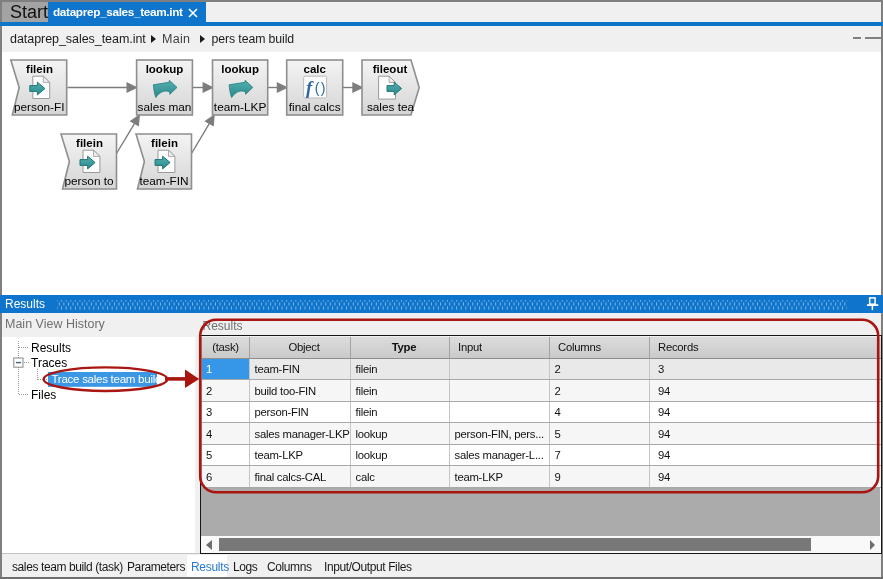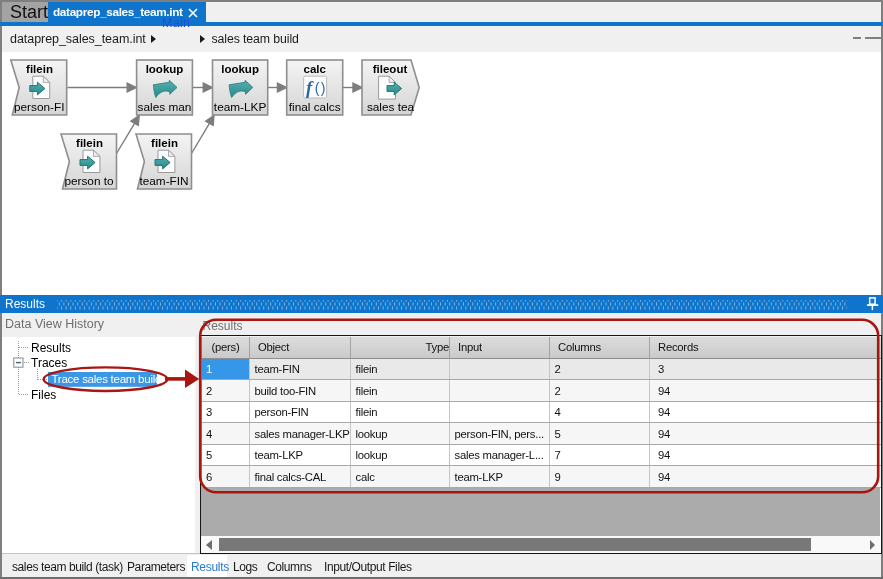--- a/index.html
+++ b/index.html
@@ -22,23 +22,23 @@
     <span style="position:absolute;left:5px;top:0;">dataprep_sales_team.int</span>
     <svg class="abs" style="left:139px;top:4.5px;" width="12" height="12" viewBox="0 0 12 12">
         <path d="M2 2 L10 10 M10 2 L2 10" stroke="#fff" stroke-width="1.6"></path>
       </svg>
   </div>
   <div class="abs" style="left:0;top:22px;width:883px;height:3.5px;background:#0f75cc;"></div>
 
   <div class="abs" style="left:2px;top:25.5px;width:879px;height:26.5px;background:#f0f0f0;"></div>
   <div class="abs" style="left:10px;top:32px;height:15px;font-size:12.5px;color:#1c1c1c;letter-spacing:-0.05px;">dataprep_sales_team.int</div>
   <div class="abs" style="left:150.5px;top:34.5px;width:0;height:0;border-left:5.5px solid #1a1a1a;border-top:4.5px solid transparent;border-bottom:4.5px solid transparent;"></div>
-  <div class="abs" style="left:162px;top:16px;font-size:12.5px;color:#1d4ed8;letter-spacing:0.3px;">Main</div>
+  <div class="abs" style="left:162px;top:32px;font-size:12.5px;color:#404040;letter-spacing:0.3px;">Main</div>
   <div class="abs" style="left:200px;top:34.5px;width:0;height:0;border-left:5.5px solid #1a1a1a;border-top:4.5px solid transparent;border-bottom:4.5px solid transparent;"></div>
-  <div class="abs" style="left:211.5px;top:32px;font-size:12.3px;color:#1c1c1c;letter-spacing:-0.1px;">sales team build</div>
+  <div class="abs" style="left:211.5px;top:32px;font-size:12.3px;color:#1c1c1c;letter-spacing:-0.1px;">pers team build</div>
   <div class="abs" style="left:853px;top:36.5px;width:8px;height:2.5px;background:#808080;"></div>
   <div class="abs" style="left:864.5px;top:37px;width:16.5px;height:1.5px;background:#808080;"></div>
 
   <svg class="abs" style="left:0;top:52px;" width="460" height="160" viewBox="0 0 460 160">
     <defs>
       <linearGradient id="ng" x1="0" y1="0" x2="0" y2="1">
         <stop offset="0" stop-color="#f4f4f4"></stop>
           <stop offset="1" stop-color="#d5d5d5"></stop>
       </linearGradient>
       <linearGradient id="tg" x1="0" y1="0" x2="0" y2="1">
@@ -121,21 +121,21 @@
   <div class="abs" style="left:57px;top:299.5px;width:790px;height:10px;background-image:radial-gradient(rgba(255,255,255,0.5) 0.8px,transparent 0.95px),radial-gradient(rgba(255,255,255,0.5) 0.8px,transparent 0.95px);background-size:4.6px 8px,4.6px 8px;background-position:0 0,2.3px 4px;"></div>
   <svg class="abs" style="left:866px;top:297px;" width="14" height="14" viewBox="0 0 14 14">
     <g stroke="#fff" fill="none">
       <rect x="3.7" y="0.9" width="5.4" height="6.3" stroke-width="1.5"></rect>
       <line x1="0.9" y1="8.1" x2="12.3" y2="8.1" stroke-width="1.7"></line>
       <line x1="6.4" y1="8.9" x2="6.4" y2="13.2" stroke-width="1.5"></line>
     </g>
   </svg>
 
   <div class="abs" style="left:2px;top:312.5px;width:879px;height:24px;background:#f0f0f0;"></div>
-  <div class="abs" style="left:5px;top:317px;font-size:12.5px;color:#6f6f6f;">Data View History</div>
+  <div class="abs" style="left:5px;top:317px;font-size:12.5px;color:#6f6f6f;">Main View History</div>
   <div class="abs" style="left:202.5px;top:318.5px;font-size:12px;color:#6f6f6f;">Results</div>
 
   <div class="abs" style="left:2px;top:336.5px;width:192.5px;height:218px;background:#ffffff;"></div>
   <div class="abs" style="left:194.5px;top:335.3px;width:5.3px;height:219px;background:#f0f0f0;"></div>
 
   <div class="abs" style="left:201.4px;top:336.9px;width:679.1px;height:215.9px;background:#ababab;"></div>
 
   <div class="abs" style="left:201.4px;top:536.2px;width:679.1px;height:16.6px;background:#f9f9f9;"></div>
   <div class="abs" style="left:206.4px;top:539.7px;width:0;height:0;border-right:6.2px solid #6e6e6e;border-top:5.4px solid transparent;border-bottom:5.4px solid transparent;"></div>
   <div class="abs" style="left:218.9px;top:538.4px;width:591.7px;height:12.2px;background:#787878;"></div>
@@ -148,23 +148,23 @@
       <colgroup>
           <col style="width:47.5px">
           <col style="width:101px">
           <col style="width:99px">
           <col style="width:100px">
           <col style="width:100px">
           <col style="width:231.5px">
         </colgroup>
       <tbody>
           <tr style="height:21.5px;background:linear-gradient(#dcdcdc,#c9c9c9);">
-        <th style="border-right:1px solid #a3a3a3;border-bottom:1px solid #8f8f8f;font-weight:normal;text-align:center;padding:0;">(pers)</th>
-        <th style="border-right:1px solid #a3a3a3;border-bottom:1px solid #8f8f8f;font-weight:normal;text-align:left;padding:0 0 0 8px;">Object</th>
-        <th style="border-right:1px solid #a3a3a3;border-bottom:1px solid #8f8f8f;font-weight:normal;text-align:right;padding:0 0 0 8px;">Type</th>
+        <th style="border-right:1px solid #a3a3a3;border-bottom:1px solid #8f8f8f;font-weight:normal;text-align:center;padding:0;">(task)</th>
+        <th style="border-right:1px solid #a3a3a3;border-bottom:1px solid #8f8f8f;font-weight:normal;text-align:center;padding:0 0 0 8px;">Object</th>
+        <th style="border-right:1px solid #a3a3a3;border-bottom:1px solid #8f8f8f;font-weight:bold;text-align:center;padding:0 0 0 8px;">Type</th>
         <th style="border-right:1px solid #a3a3a3;border-bottom:1px solid #8f8f8f;font-weight:normal;text-align:left;padding:0 0 0 8px;">Input</th>
         <th style="border-right:1px solid #a3a3a3;border-bottom:1px solid #8f8f8f;font-weight:normal;text-align:left;padding:0 0 0 8px;">Columns</th>
         <th style="border-bottom:1px solid #8f8f8f;font-weight:normal;text-align:left;padding:0 0 0 8px;">Records</th>
       </tr>
       <tr style="height:21.5px;background:#e9e9e9;">
         <td class="c0" style="background:#3697e9;color:#fff;">1</td>
             <td class="c">team-FIN</td>
             <td class="c">filein</td>
             <td class="c"></td>
             <td class="c">2</td>

